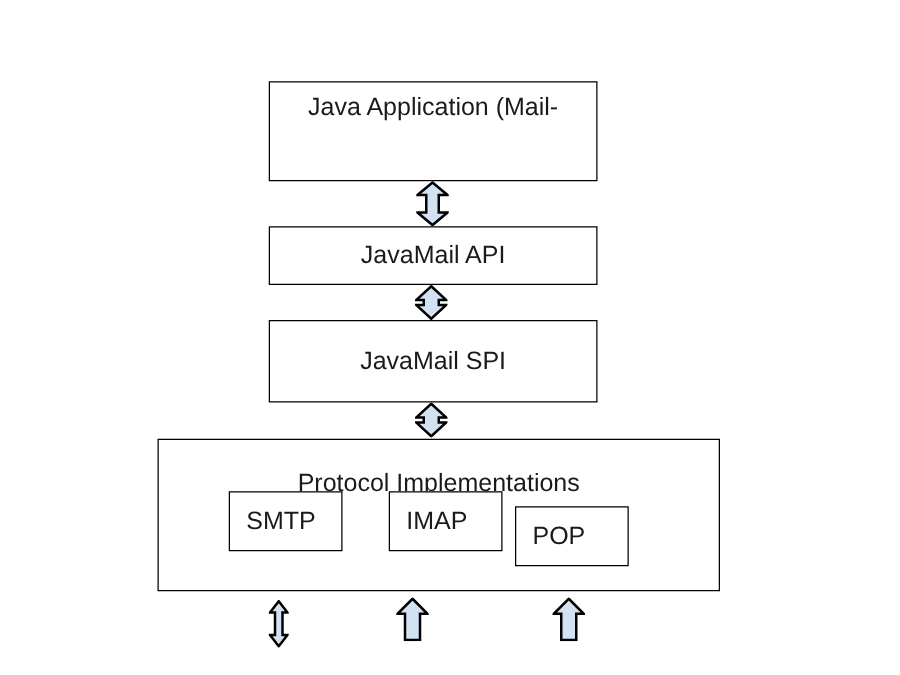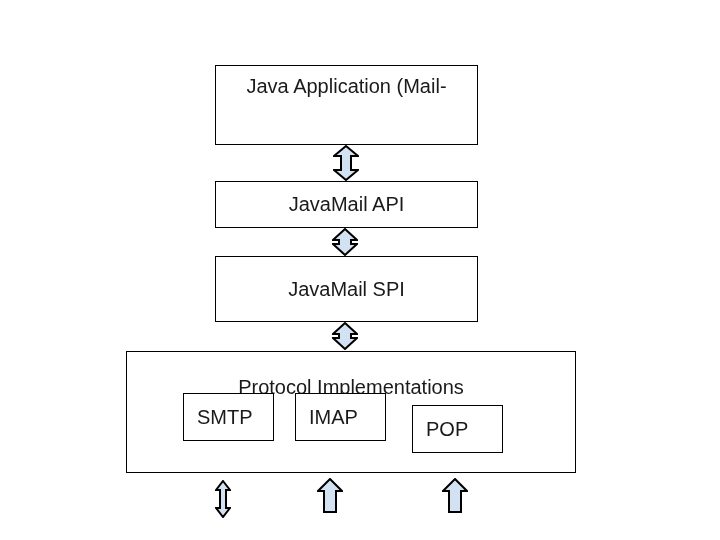--- a/index.html
+++ b/index.html
@@ -29,21 +29,21 @@
     position: absolute;
     top: 41px; width: 91px; height: 48px;
     background: var(--box-fill, #ffffff);
     border: 1px solid var(--box-border, #000000);
     box-sizing: border-box;
     display: flex; align-items: center;
     padding-left: 13px;
     font-size: 20px;
   }
   #proto-smtp { left: 56px; }
-  #proto-imap { left: 168px; }
+  #proto-imap { left: 184px; }
   #proto-pop  { left: 285px; margin-top: 12px; }
 
   .arrow { position: absolute; line-height: 0; }
   #arrow-app-api { left: 333px; top: 145px; }
   #arrow-api-spi { left: 332px; top: 228px; }
   #arrow-spi-impl{ left: 332px; top: 322px; }
   #arrow-bottom-smtp { left: 215px; top: 480px; }
   #arrow-bottom-imap { left: 317px; top: 478px; }
   #arrow-bottom-pop  { left: 442px; top: 478px; }
 

